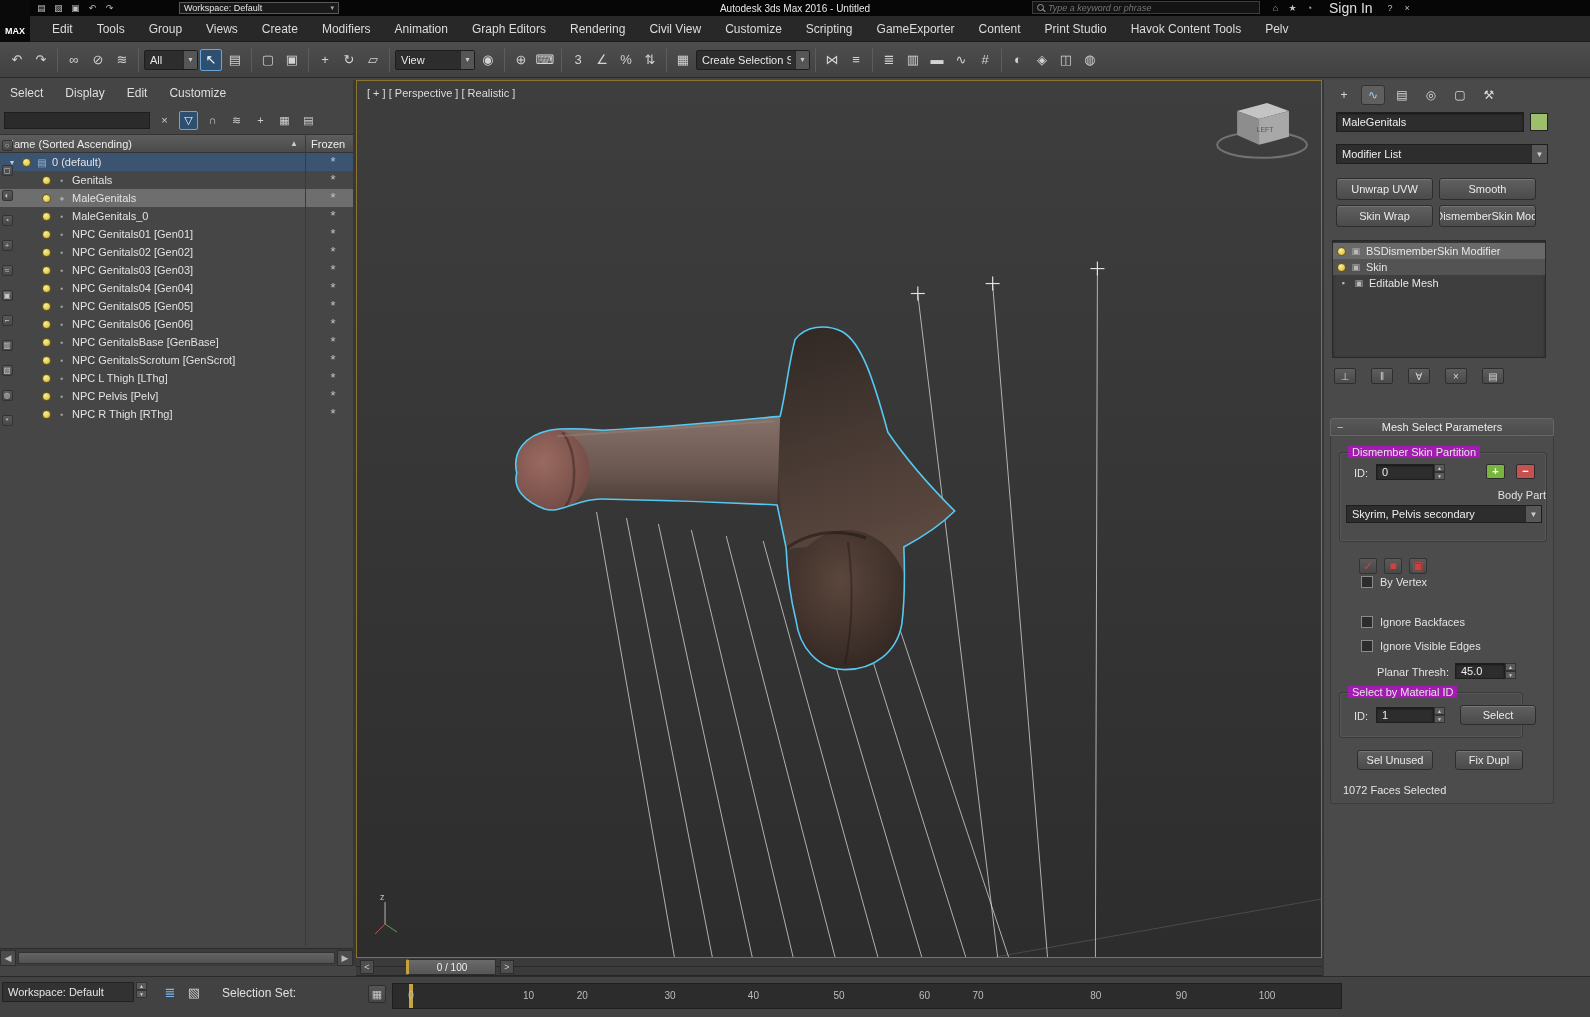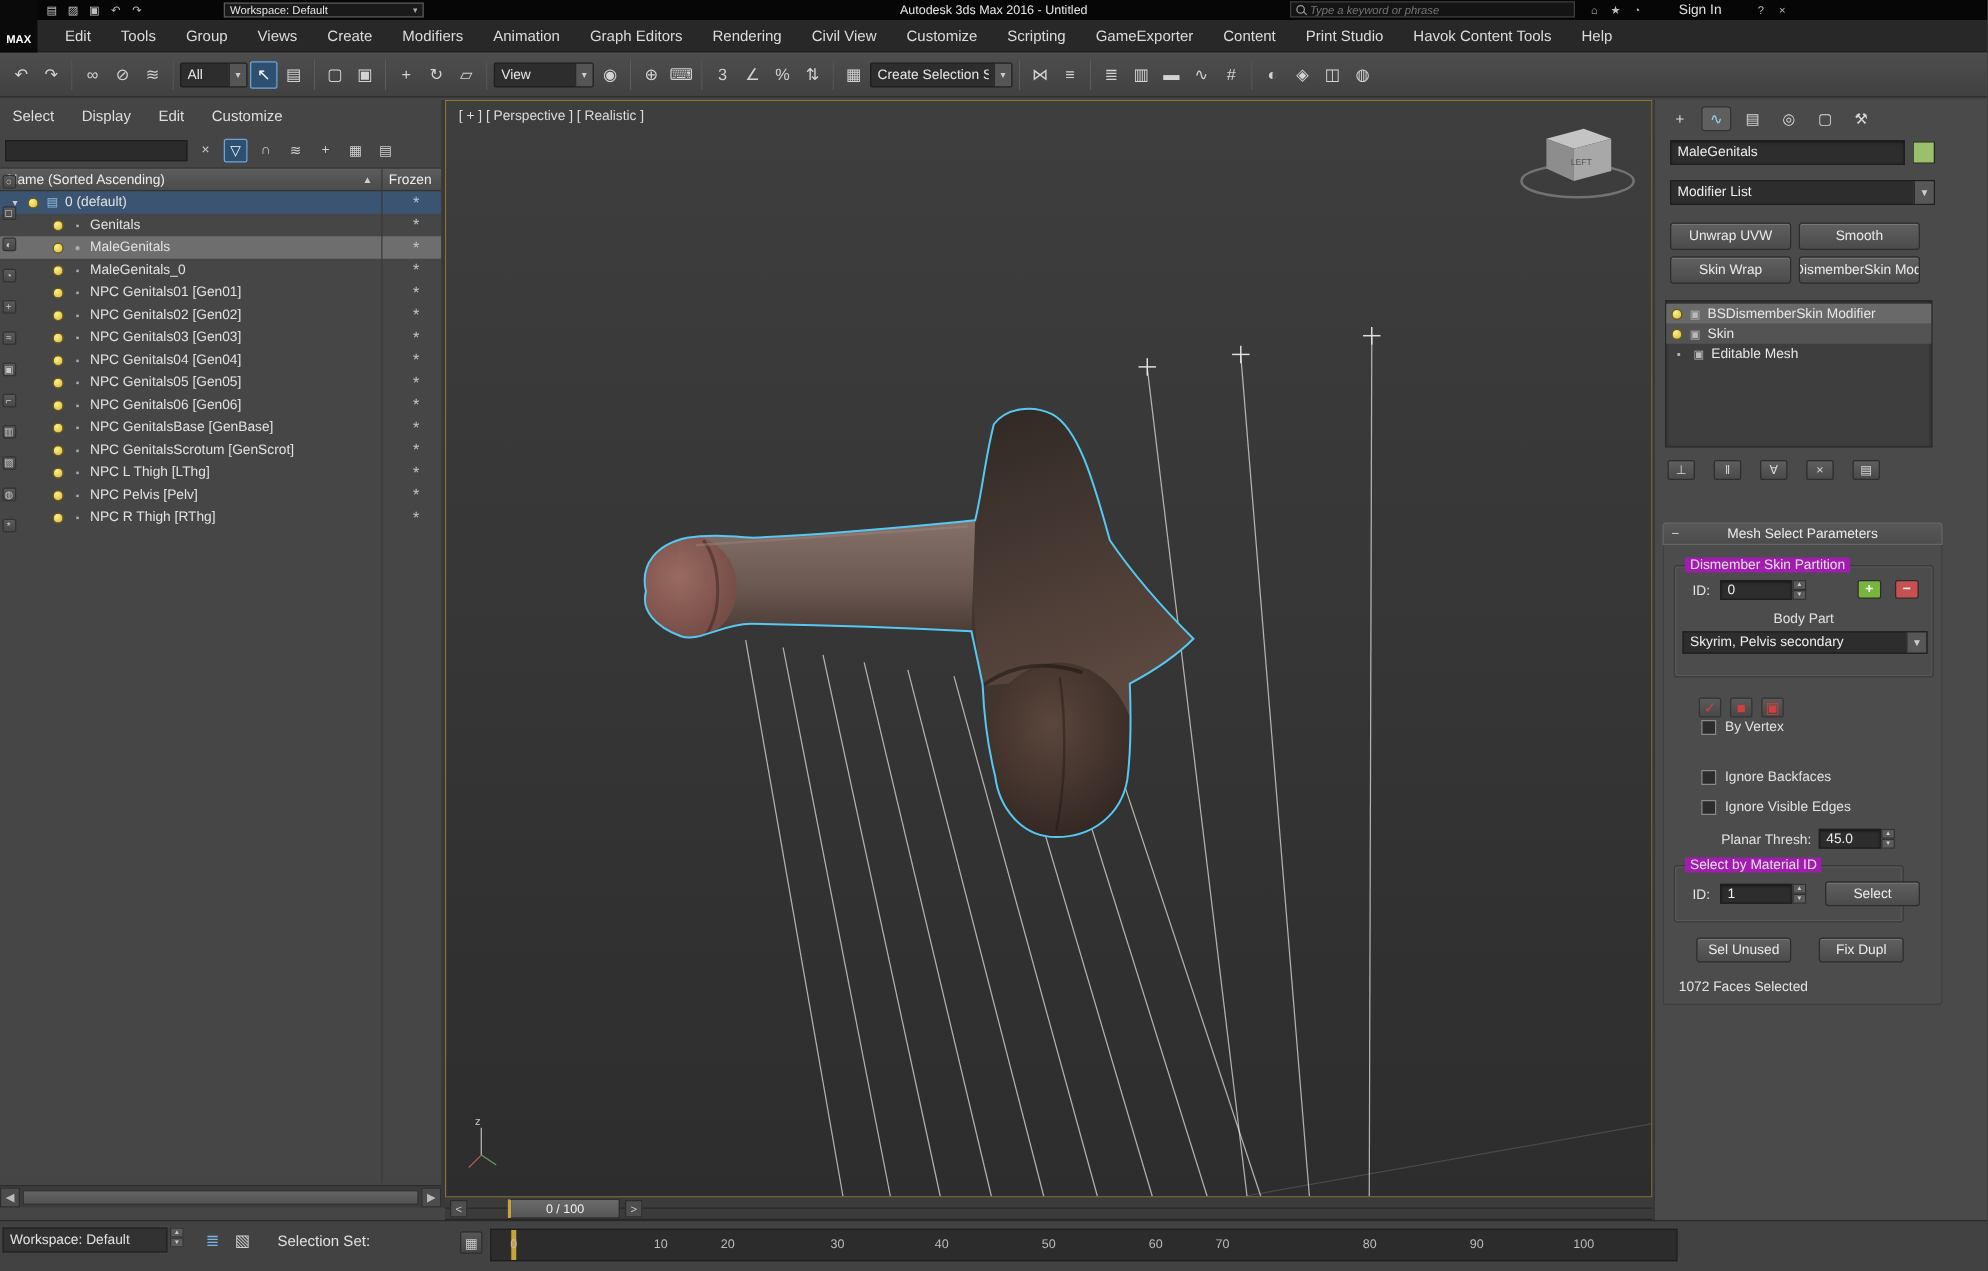--- a/index.html
+++ b/index.html
@@ -12,21 +12,21 @@
 #titlebar{position:absolute;left:0;top:0;width:100%;height:16px;background:#060606;display:flex;align-items:center;padding-left:34px;z-index:4}
 .tiny-ico{display:inline-flex;width:15px;height:13px;align-items:center;justify-content:center;color:#bfbfbf;font-size:9px;margin-right:2px}
 #ws-field{display:flex;align-items:center;width:160px;height:12px;margin-left:60px;background:#1a1a1a;border:1px solid #5a5a5a;color:#e6e6e6;font-size:9px;padding:0 4px}
 #ws-field .chev{margin-left:auto;font-size:7px;color:#aaa}
 #win-title{position:absolute;left:50%;transform:translateX(-50%);color:#e8e8e8;font-size:10px;white-space:nowrap}
 #tb-search{position:absolute;left:1032px;top:1px;width:228px;height:13px;background:#141414;border:1px solid #3c3c3c;display:flex;align-items:center;padding:0 4px;gap:4px}
 #tb-search input{flex:1;background:transparent;border:none;outline:none;color:#9a9a9a;font-style:italic;font-size:9px;font-family:"Liberation Sans",sans-serif}
 .mag{width:7px;height:7px;border:1px solid #9a9a9a;border-radius:50%;position:relative;flex:none}
 .mag::after{content:'';position:absolute;width:4px;height:1px;background:#9a9a9a;transform:rotate(45deg);right:-3px;bottom:-1px}
 #infocenter{position:absolute;left:1268px;top:0;display:flex;align-items:center;height:16px}
-#signin{color:#e0e0e0;font-size:11px;margin:0 24px}
+#signin{color:#e0e0e0;font-size:14px;margin:0 10px}
 
 #menubar{position:absolute;left:0;top:16px;width:100%;height:26px;background:#282828;border-bottom:1px solid #1b1b1b;display:flex;align-items:center;padding-left:40px}
 .menu-item{color:#dcdcdc;font-size:12px;padding:0 12px;cursor:default}
 
 #toolbar{position:absolute;left:0;top:42px;width:100%;height:36px;background:linear-gradient(#4e4e4e,#414141);
   border-bottom:1px solid #2a2a2a;display:flex;align-items:center;padding:0 6px;gap:2px}
 .tb-ico{display:inline-flex;width:22px;height:22px;align-items:center;justify-content:center;color:#d3d3d3;font-size:13px;border-radius:2px;flex:none}
 .tb-ico.active{background:#2d4f70;border:1px solid #6fa3d8;color:#fff}
 .tb-sep{width:1px;height:24px;background:#2e2e2e;border-right:1px solid #5c5c5c;margin:0 3px;flex:none}
 .tb-select{display:flex;align-items:center;height:20px;background:#2d2d2d;border:1px solid #1d1d1d;border-radius:2px;color:#e8e8e8;font-size:11px;padding:0 0 0 5px;flex:none}
@@ -152,21 +152,21 @@
       <span class="menu-item">Animation</span>
       <span class="menu-item">Graph Editors</span>
       <span class="menu-item">Rendering</span>
       <span class="menu-item">Civil View</span>
       <span class="menu-item">Customize</span>
       <span class="menu-item">Scripting</span>
       <span class="menu-item">GameExporter</span>
       <span class="menu-item">Content</span>
       <span class="menu-item">Print Studio</span>
       <span class="menu-item">Havok Content Tools</span>
-      <span class="menu-item">Help</span>
+      <span class="menu-item">Pelv</span>
     </span>
   </div>
 
 <div id="toolbar">
     <span class="tb-ico">↶</span>
     <span class="tb-ico">↷</span>
     <span class="tb-sep"></span>
     <span class="tb-ico">∞</span>
     <span class="tb-ico">⊘</span>
     <span class="tb-ico">≋</span>
@@ -530,21 +530,21 @@
       <span style="position:absolute;left:14px;top:14px;color:#e2e2e2">ID:</span>
       <div class="field" style="position:absolute;left:36px;top:11px;width:58px;height:16px">
         <span>0</span>
       </div>
       <span class="spin" style="position:absolute;left:94px;top:11px">
           <span>▲</span>
           <span>▼</span>
         </span>
       <div class="mini-btn btn-add" style="position:absolute;left:146px;top:11px">+</div>
       <div class="mini-btn btn-remove" style="position:absolute;left:176px;top:11px">−</div>
-      <div style="position:absolute;left:0;top:36px;width:100%;text-align:center;color:#e2e2e2">Body Part</div>
+      <div style="position:absolute;left:0;top:36px;width:100%;text-align:right;color:#e2e2e2">Body Part</div>
       <div class="dropdown" style="position:absolute;left:6px;top:52px;width:196px;height:18px">
         <span>Skyrim, Pelvis secondary</span>
         <span class="chev">▼</span>
       </div>
     </div>
 
     <div id="sel-icons" style="position:absolute;left:28px;top:122px;display:flex;gap:7px">
         <span class="sel-ico">✓</span>
         <span class="sel-ico">■</span>
         <span class="sel-ico">▣</span>

